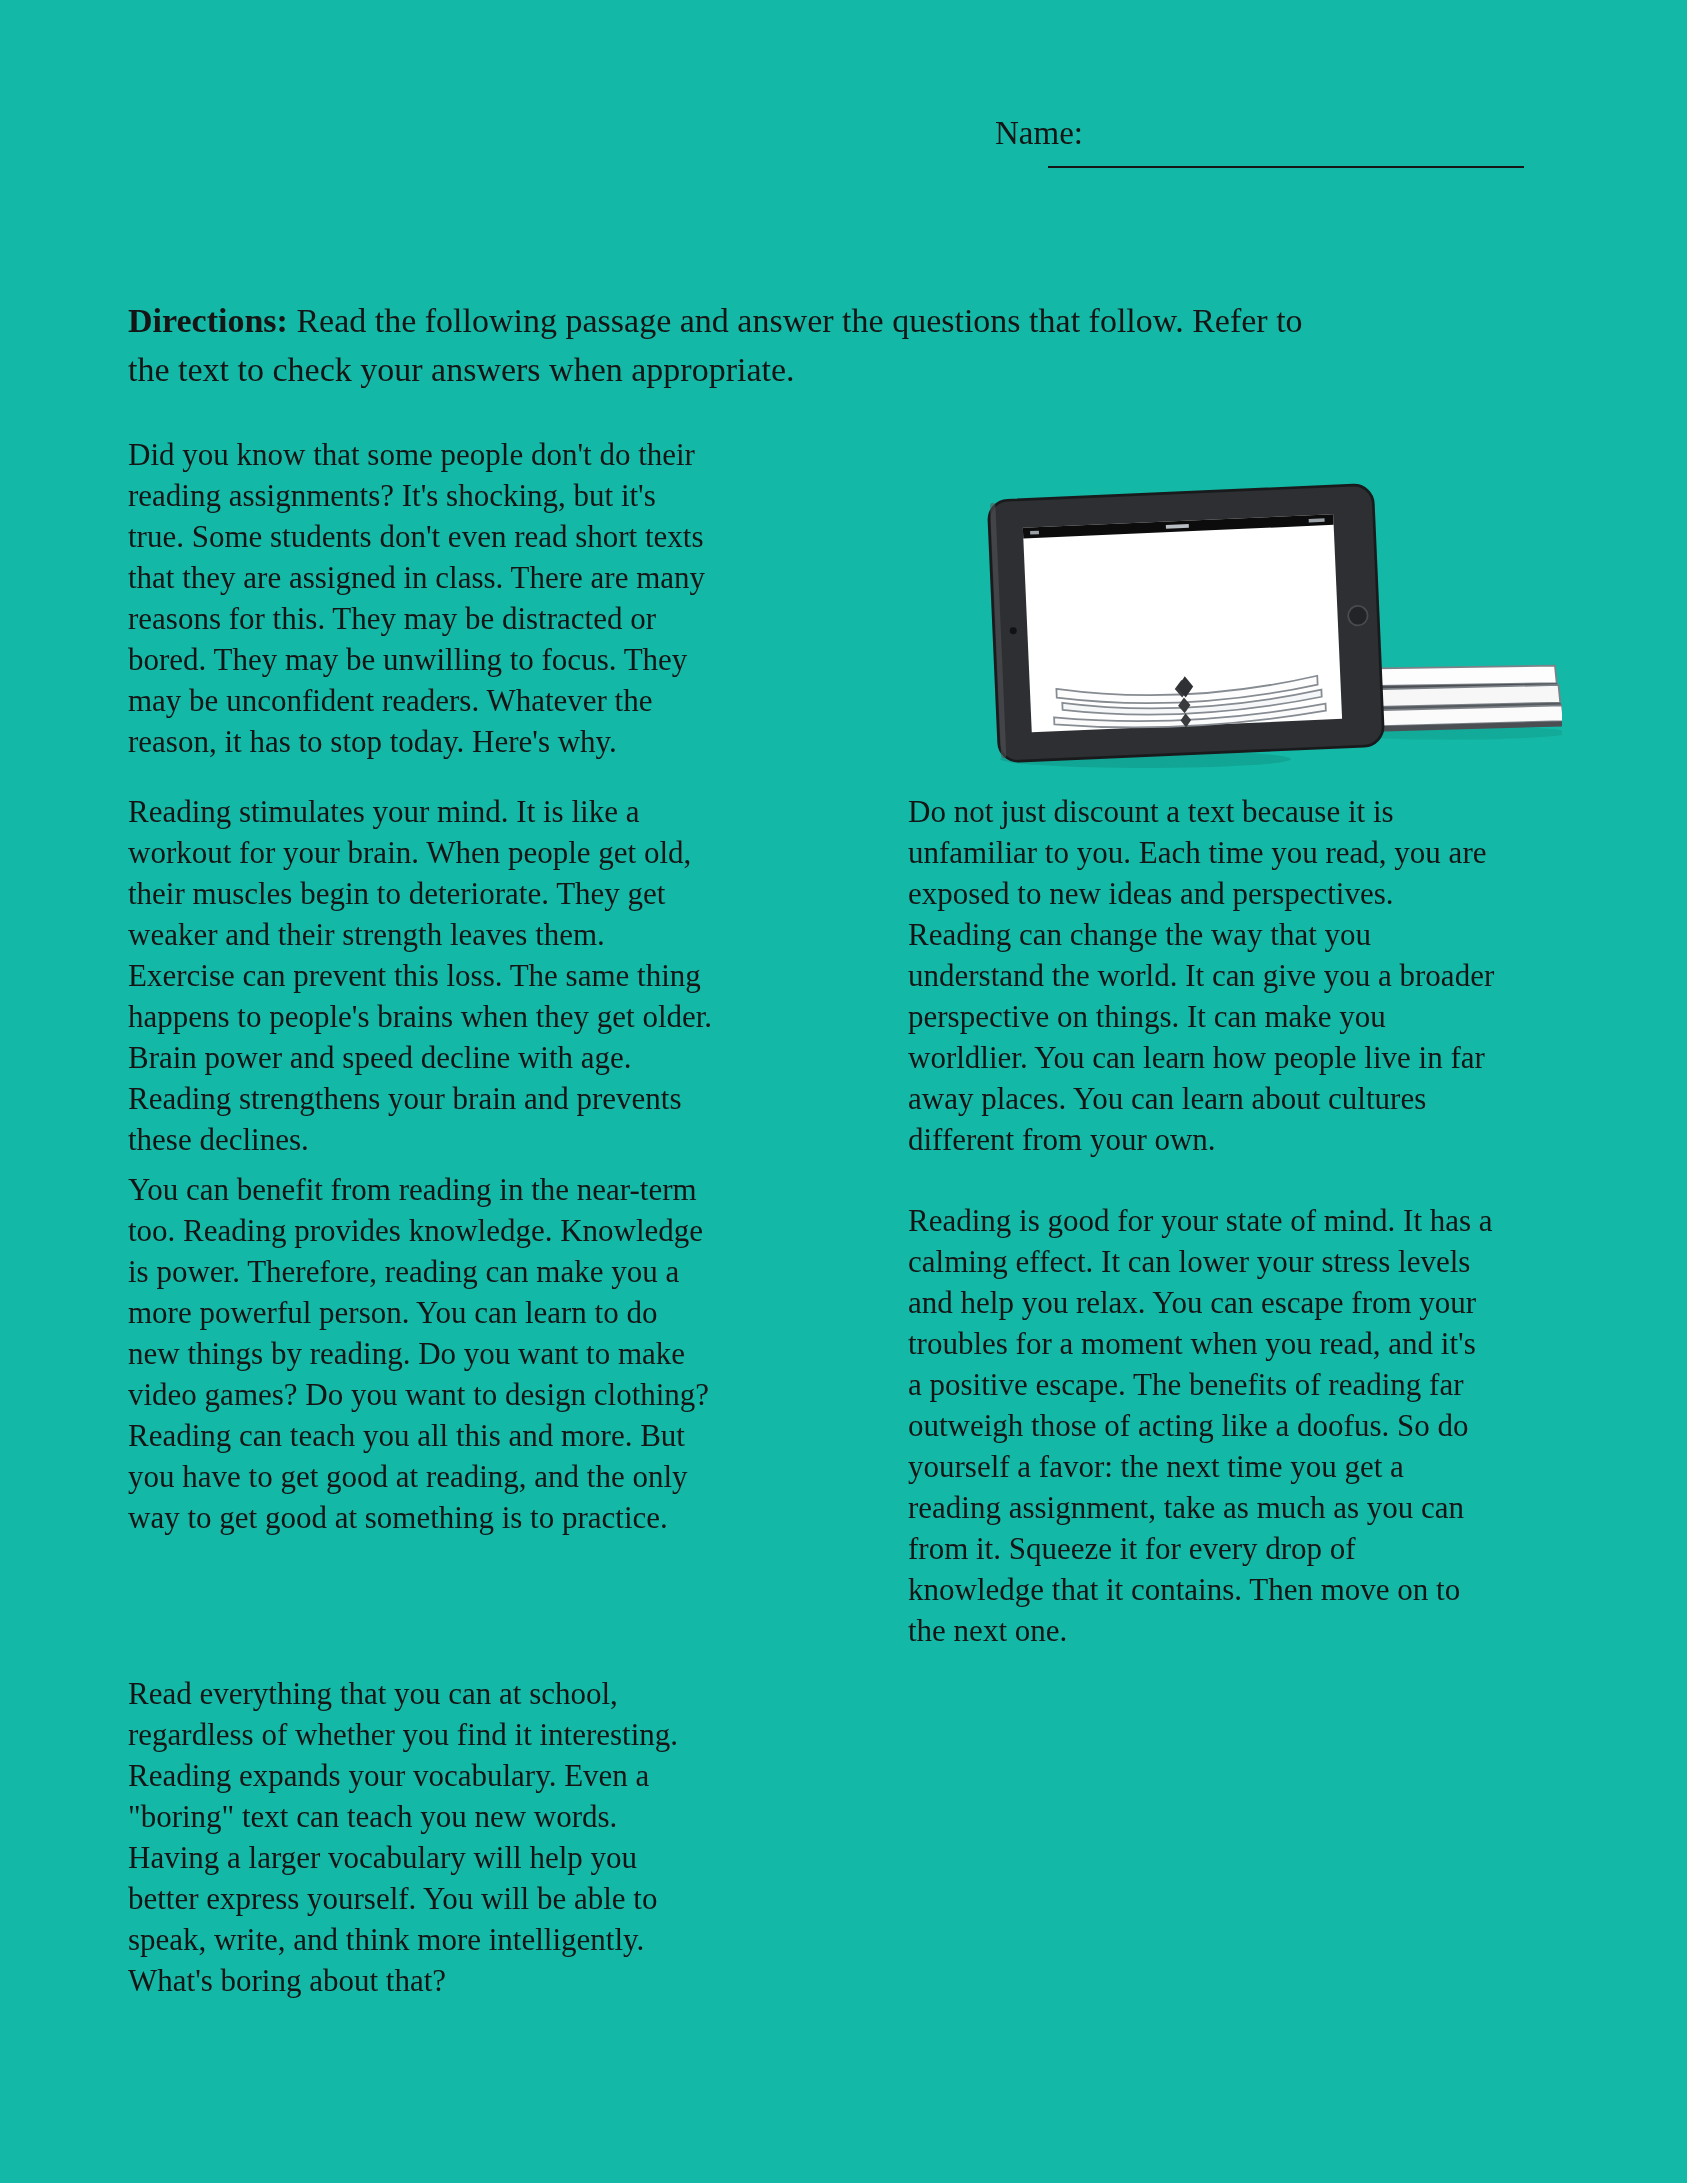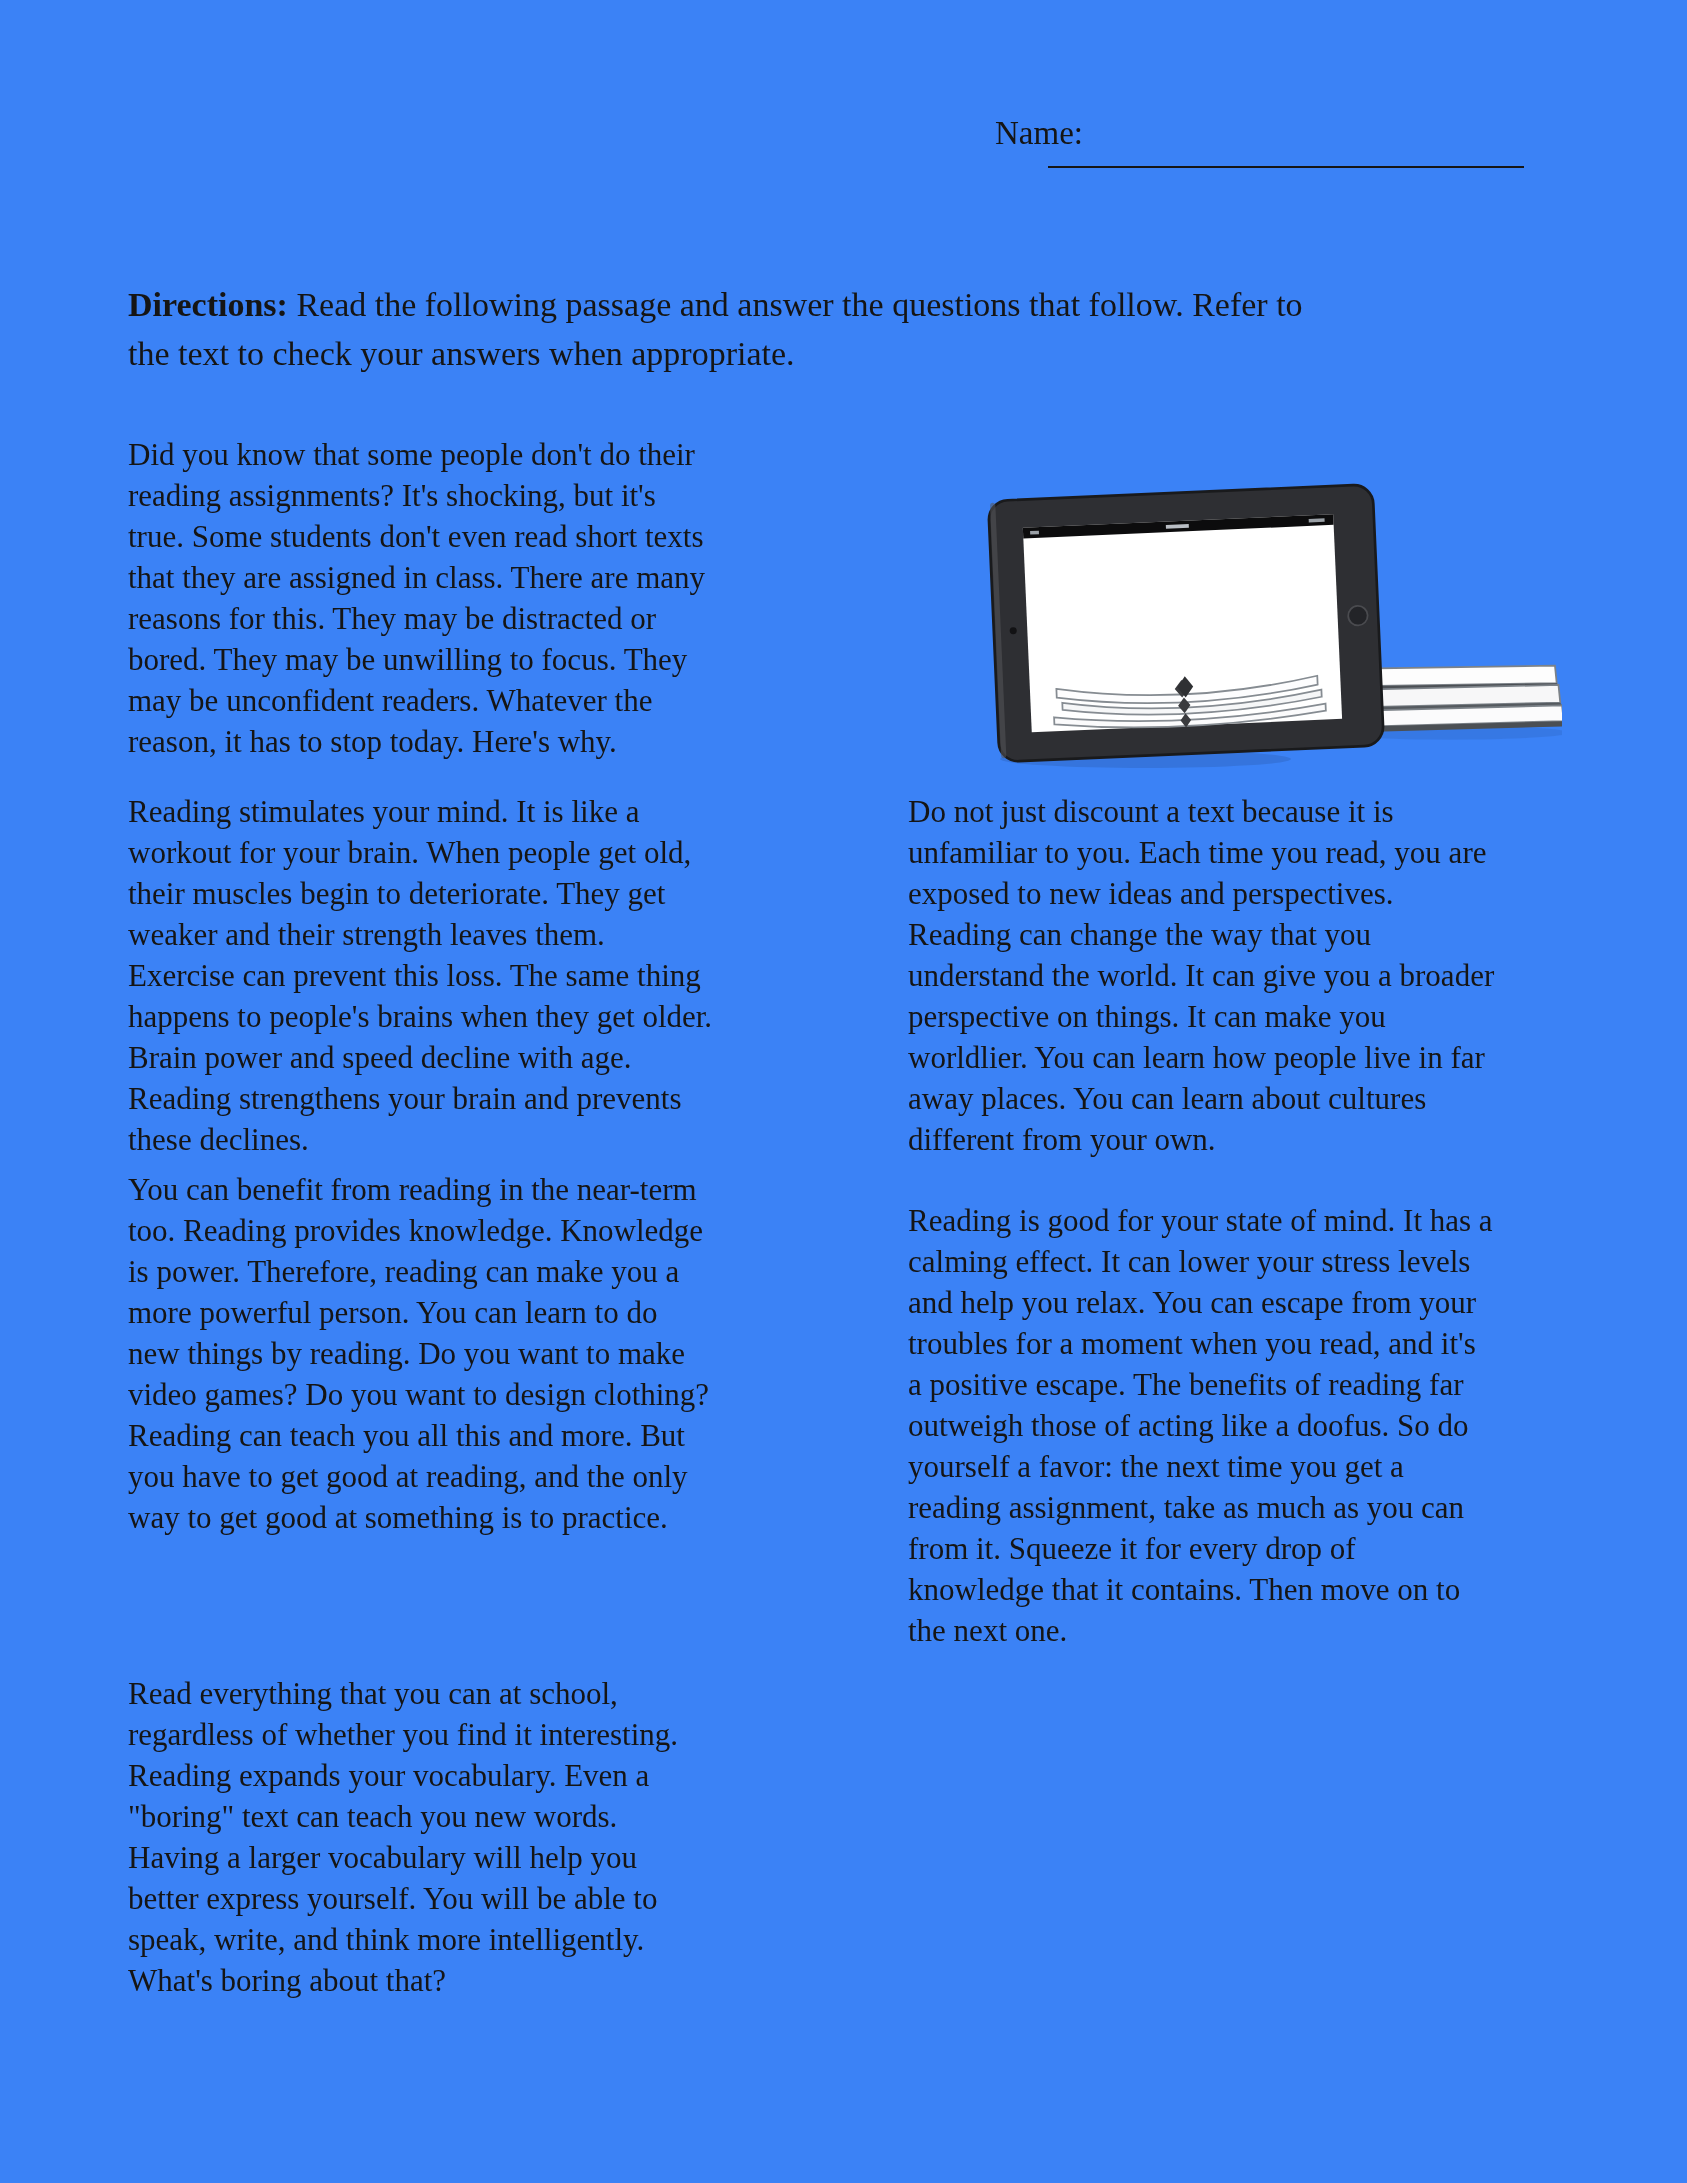--- a/index.html
+++ b/index.html
@@ -1,24 +1,24 @@
 <!DOCTYPE html>
 <html style="font-size:14px"><head>
 <meta charset="utf-8">
 <style>
   html,body { margin:0; padding:0; background:#e9e9e9; }
   .page {
-    position:relative; width:1688px; height:2183px; background:#3b82f6;
+    position:relative; width:1688px; height:2183px; background:#14b8a6;
     font-family:"Liberation Serif", serif; color:#151515; overflow:hidden;
     margin:0 auto;
   }
   .name-label { position:absolute; left:995px; top:115px; font-size:33px; }
   .name-underline { position:absolute; left:1048px; top:166px; width:476px; border-top:2.6px solid #161616; height:0; }
   .title { position:absolute; left:128px; top:148px; font-weight:bold; font-size:40px; line-height:51px; white-space:pre; }
-  .directions { position:absolute; left:128px; top:280px; width:1517px; font-size:34px; line-height:49px; white-space:pre-line; margin:0; }
+  .directions { position:absolute; left:128px; top:296px; width:1517px; font-size:34px; line-height:49px; white-space:pre-line; margin:0; }
   .directions strong { font-weight:bold; }
   .para { position:absolute; margin:0; font-size:31px; line-height:41px; white-space:pre; }
   .p-left  { left:128px; width:715px; }
   .p-right { left:908px; width:715px; }
   .figure { position:absolute; left:969px; top:452px; width:593px; height:323px; }
   .figure svg { width:100%; height:100%; display:block; }
 </style>
 </head>
 <body>
 

